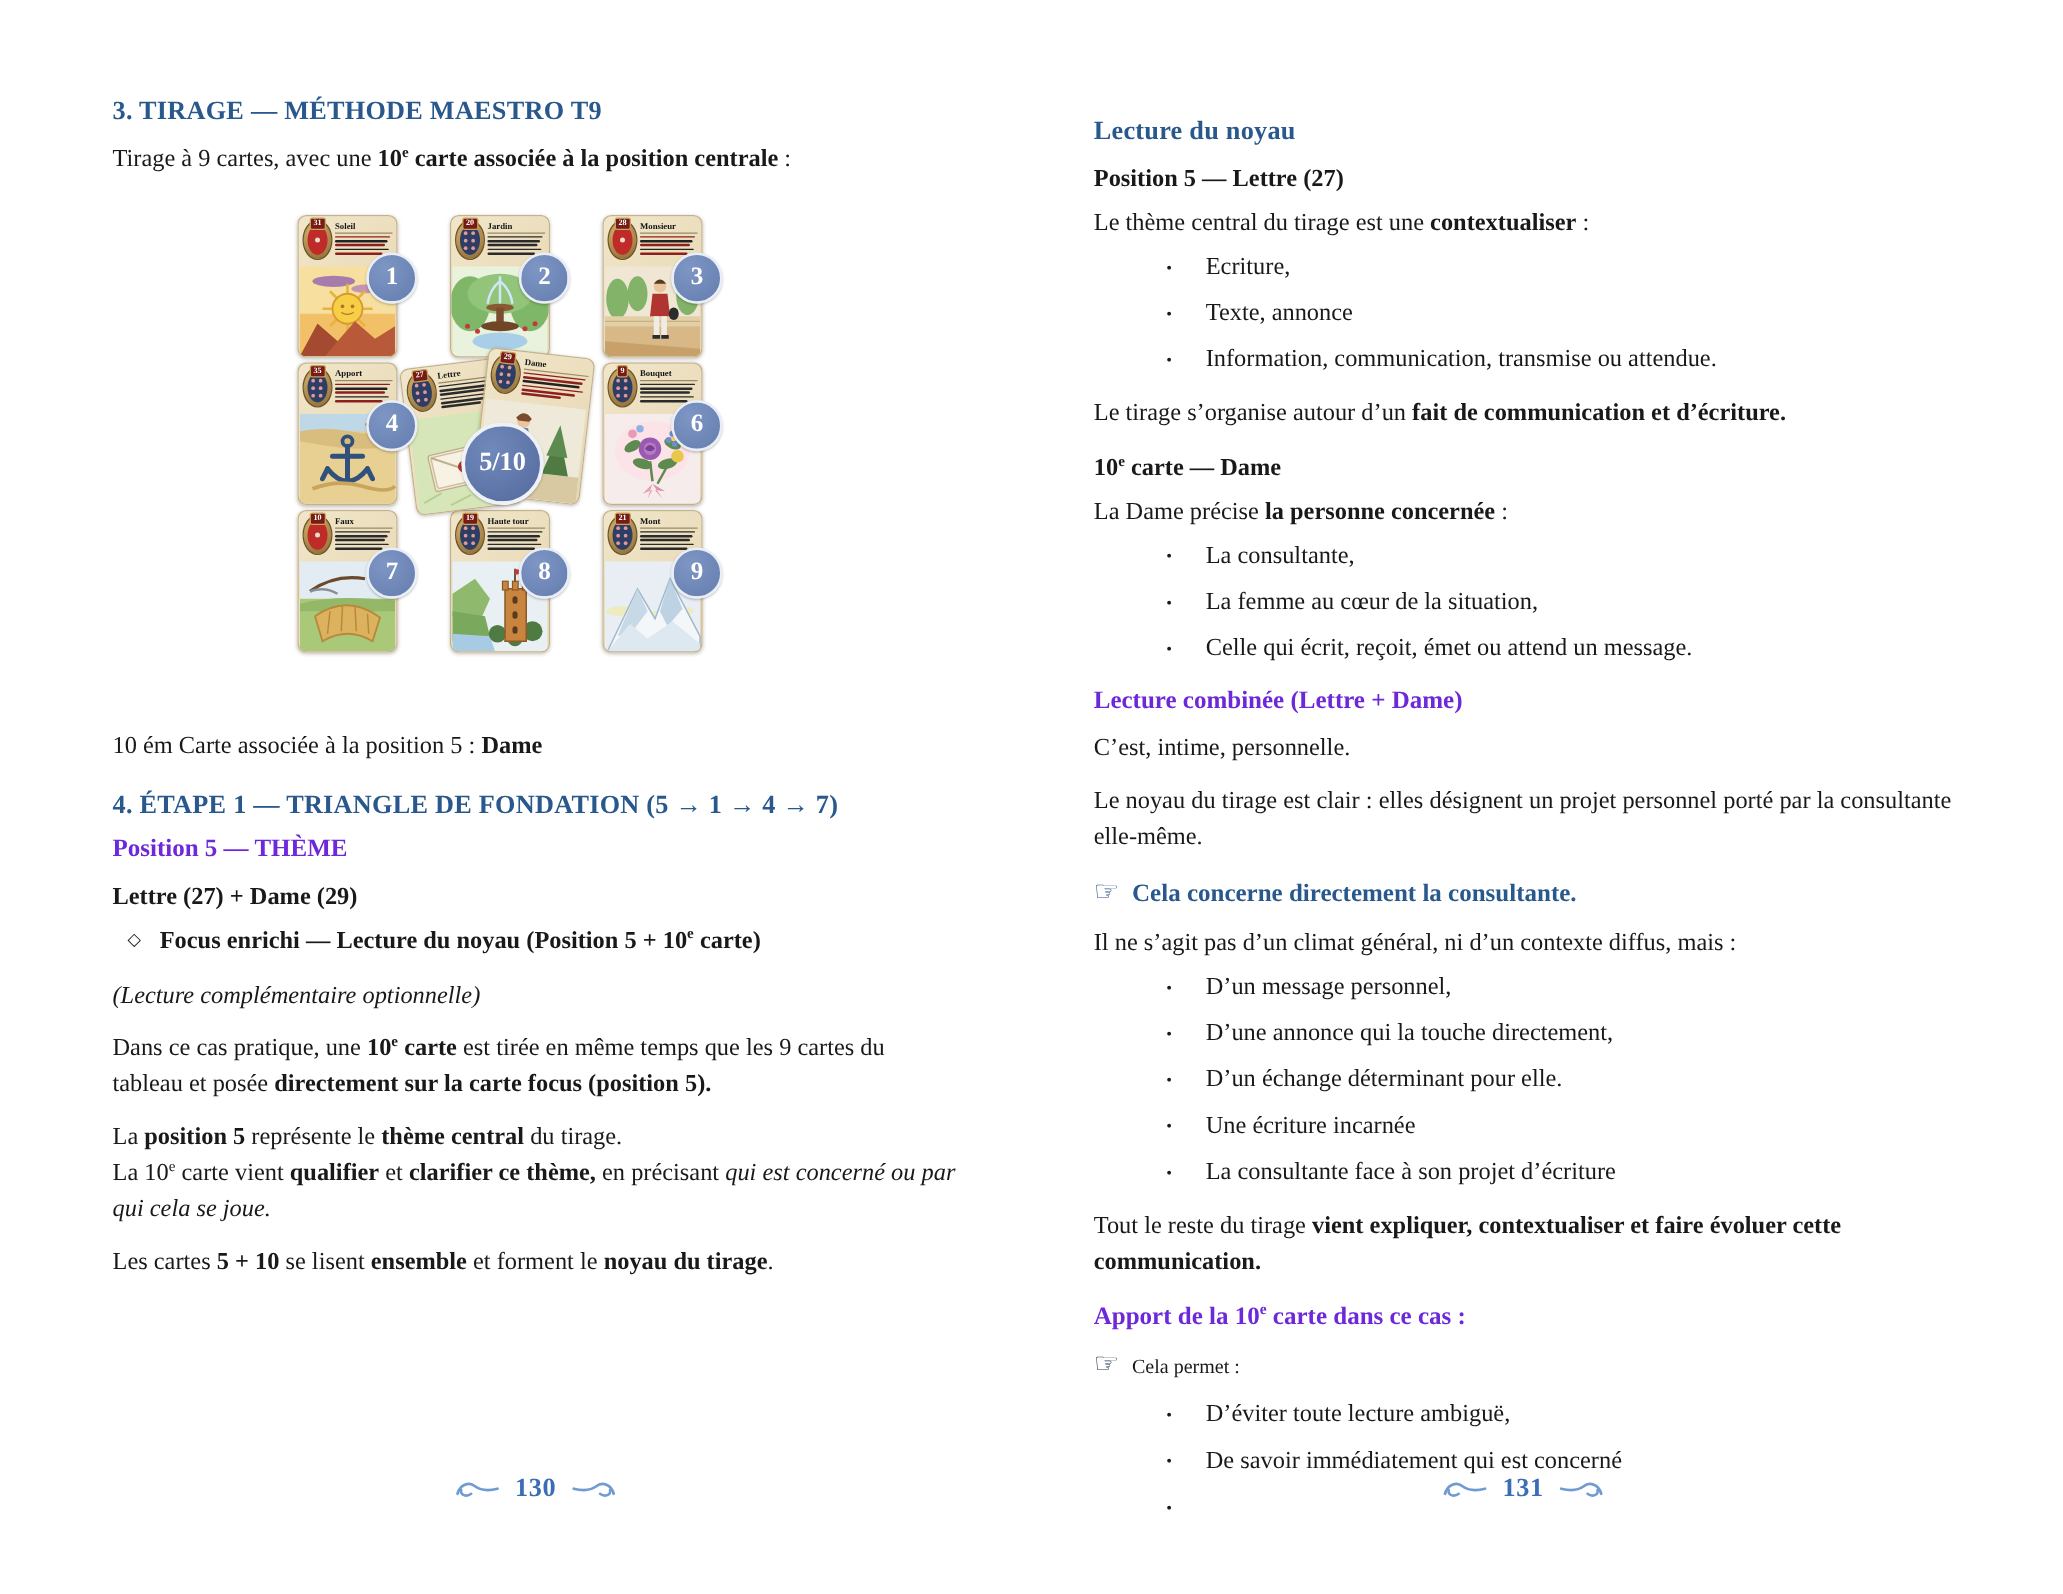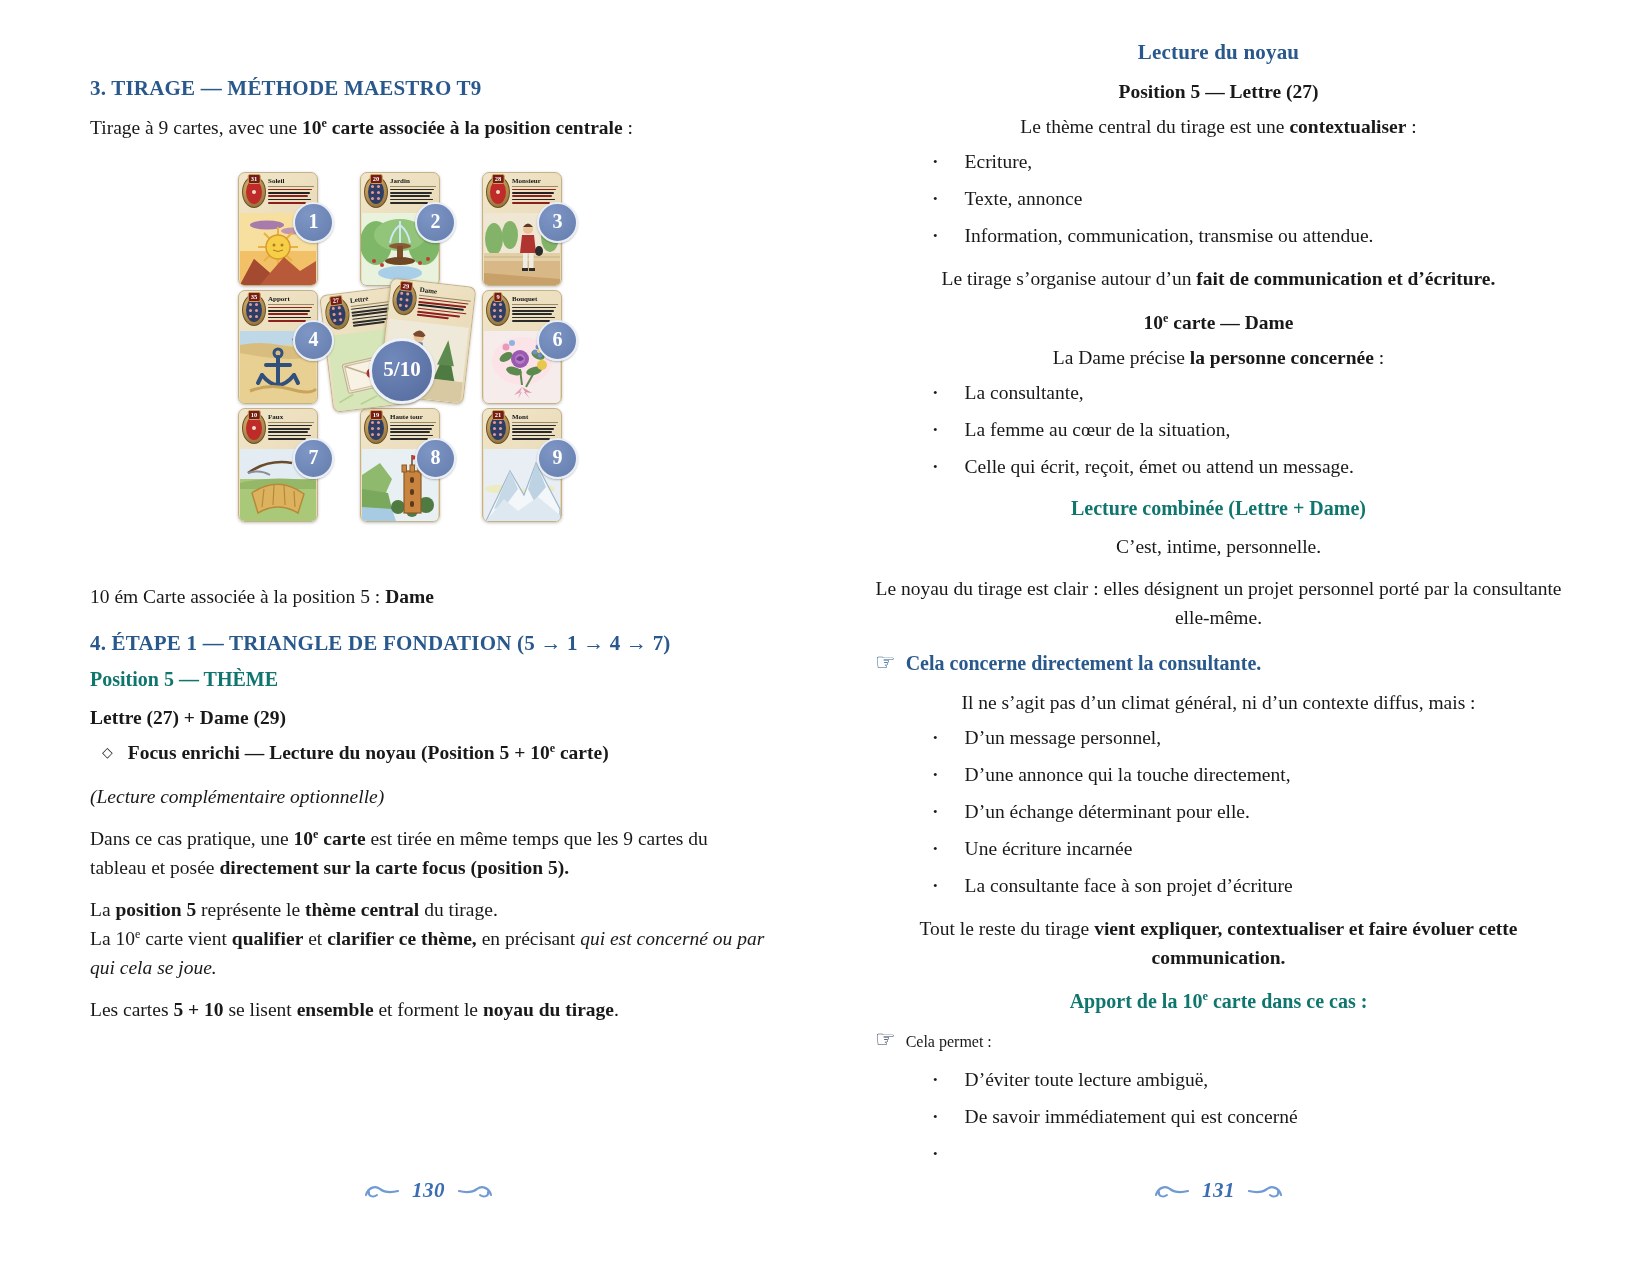--- a/index.html
+++ b/index.html
@@ -3,26 +3,26 @@
 <meta charset="utf-8">
 <style>
   html,body{margin:0;padding:0;}
   body{
     width:1650px;height:1275px;overflow:hidden;background:#ffffff;
     font-family:"Liberation Serif", serif;color:#191919;
   }
   .spread{display:flex;width:1650px;height:1275px;}
   .page{width:825px;height:1275px;position:relative;box-sizing:border-box;}
   .page-left{padding:76px 58px 0 90px;}
-  .page-right{padding:40px 88px 0 50px;text-align:center;}
+  .page-right{padding:92px 88px 0 50px;}
 
   
   .h-blue{color:#29588c;font-weight:bold;font-size:21px;margin:0 0 12px 0;letter-spacing:.2px;}
   .h-blue.mid{margin:20px 0 12px 0;}
-  .h-sub-blue{color:#0f766e;font-weight:bold;font-size:20px;margin:4px 0 12px 0;}
+  .h-sub-blue{color:#6d28d9;font-weight:bold;font-size:20px;margin:4px 0 12px 0;}
 
   
   .body{font-size:19.5px;line-height:29px;margin:0 0 13px 0;}
   .b{font-weight:bold;}
   .i{font-style:italic;}
   sup{font-size:62%;line-height:0;vertical-align:super;}
   .bold-sub{margin:15px 0 2px 0;}
   .tight{margin-bottom:6px;}
 
   
@@ -85,21 +85,21 @@
   .cwrap{position:absolute;}
   .cwrap1{left:0;top:10px;transform:rotate(-7deg);z-index:1;}
   .cwrap2{left:58px;top:2px;transform:rotate(6.5deg);z-index:2;}
   .center-badge{position:static;width:60px;height:60px;position:absolute;left:43px;top:58px;
                 right:auto;font:bold 21px/56px "Liberation Serif",serif;
                 background:radial-gradient(circle at 35% 30%,#7089bb,#54699c);
                 border:3px solid #eef2f8;z-index:7;}
 
   
   .page-footer{position:absolute;bottom:72px;display:flex;align-items:center;
-               justify-content:center;gap:12px;font-style:italic;}
+               justify-content:center;gap:12px;}
   .page-left .page-footer{left:90px;width:677px;}
   .page-right .page-footer{left:50px;width:687px;}
   .pagenum{color:#3a6db3;font-weight:bold;font-size:21px;letter-spacing:.5px;}
   .flourish{display:block;}
   .flourish.mirror{transform:scaleX(-1);}
 </style>
 </head>
 <body>
 
 <div class="spread">

